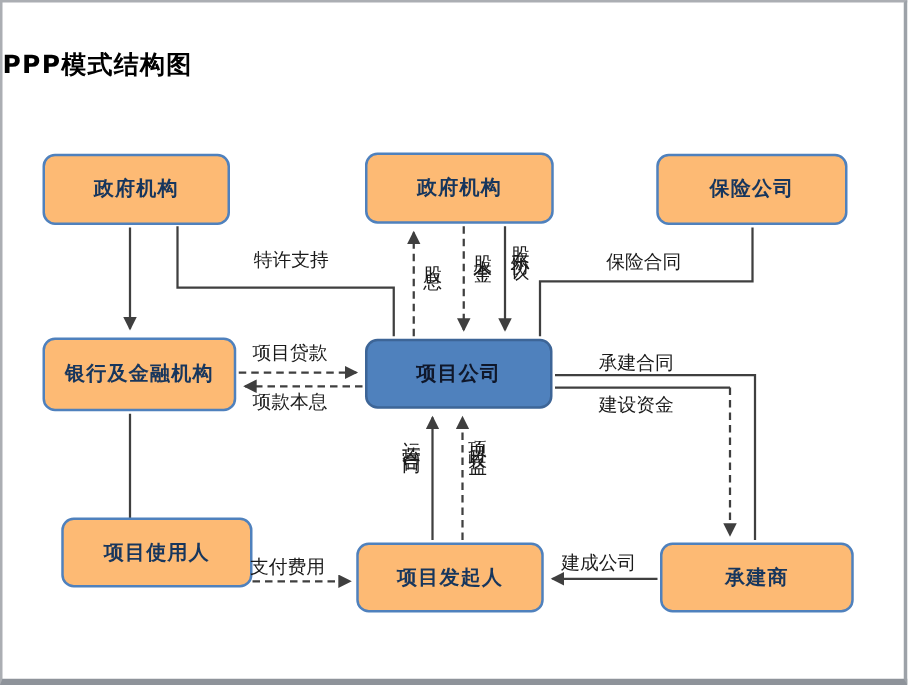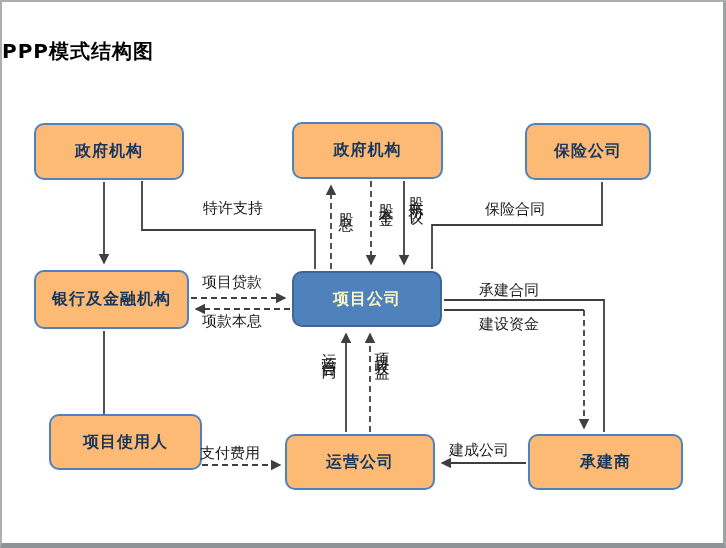--- a/index.html
+++ b/index.html
@@ -13,21 +13,21 @@
   .title {
     position:absolute; left:0; right:0; top:36px; text-align:left;
     font-size:20px; font-weight:bold; color:#000000; margin:0; letter-spacing:1px;
   }
   .layer { position:absolute; left:0; top:0; pointer-events:none; }
   .node {
     position:absolute; box-sizing:border-box; display:flex; align-items:center; justify-content:center;
     background:#fdba74; border:2px solid #4f81bd; border-radius:10px;
     font-size:16px; font-weight:bold; color:#17365d; letter-spacing:1px;
   }
-  .node.dark { background:#4f81bd; border-color:#3d6597; color:#fef9c3; }
+  .node.dark { background:#4f81bd; border-color:#3d6597; color:#0f172a; }
   .hlabel {
     position:absolute; font-size:15px; color:#1a1a1a; white-space:nowrap; line-height:1.1;
   }
   .vlabel {
     position:absolute; font-size:15px; color:#1a1a1a; line-height:1;
     writing-mode:vertical-rl; text-orientation:upright; letter-spacing:4px; white-space:nowrap;
   }
 </style>
 </head>
 <body>
@@ -61,34 +61,34 @@
       <line x1="524" y1="461" x2="440" y2="461" marker-end="url(#arr)"></line>
     </g>
   </svg>
 
   <div class="node" style="left:32px; top:121px; width:150px; height:57px;">
     <span>政府机构</span>
   </div>
   <div class="node" style="left:290px; top:120px; width:151px; height:57px;">
     <span>政府机构</span>
   </div>
-  <div class="node" style="left:523px; top:121px; width:126px; height:57px;">
+  <div class="node" style="left:523px; top:121px; width:153px; height:57px;">
     <span>保险公司</span>
   </div>
   <div class="node" style="left:32px; top:268px; width:155px; height:59px;">
     <span>银行及金融机构</span>
   </div>
   <div class="node dark" style="left:290px; top:269px; width:150px; height:56px;">
     <span>项目公司</span>
   </div>
   <div class="node" style="left:35px; top:412px; width:153px; height:56px;margin-left:12px;">
     <span>项目使用人</span>
   </div>
   <div class="node" style="left:283px; top:432px; width:150px; height:56px;">
-    <span>运营公司</span>
+    <span>项目发起人</span>
   </div>
   <div class="node" style="left:526px; top:432px; width:155px; height:56px;">
     <span>承建商</span>
   </div>
 
   <div class="hlabel" style="left:201px; top:198px;">特许支持</div>
   <div class="hlabel" style="left:483px; top:199px;">保险合同</div>
   <div class="hlabel" style="left:200px; top:272px;">项目贷款</div>
   <div class="hlabel" style="left:200px; top:311px;">项款本息</div>
   <div class="hlabel" style="left:477px; top:280px;">承建合同</div>

